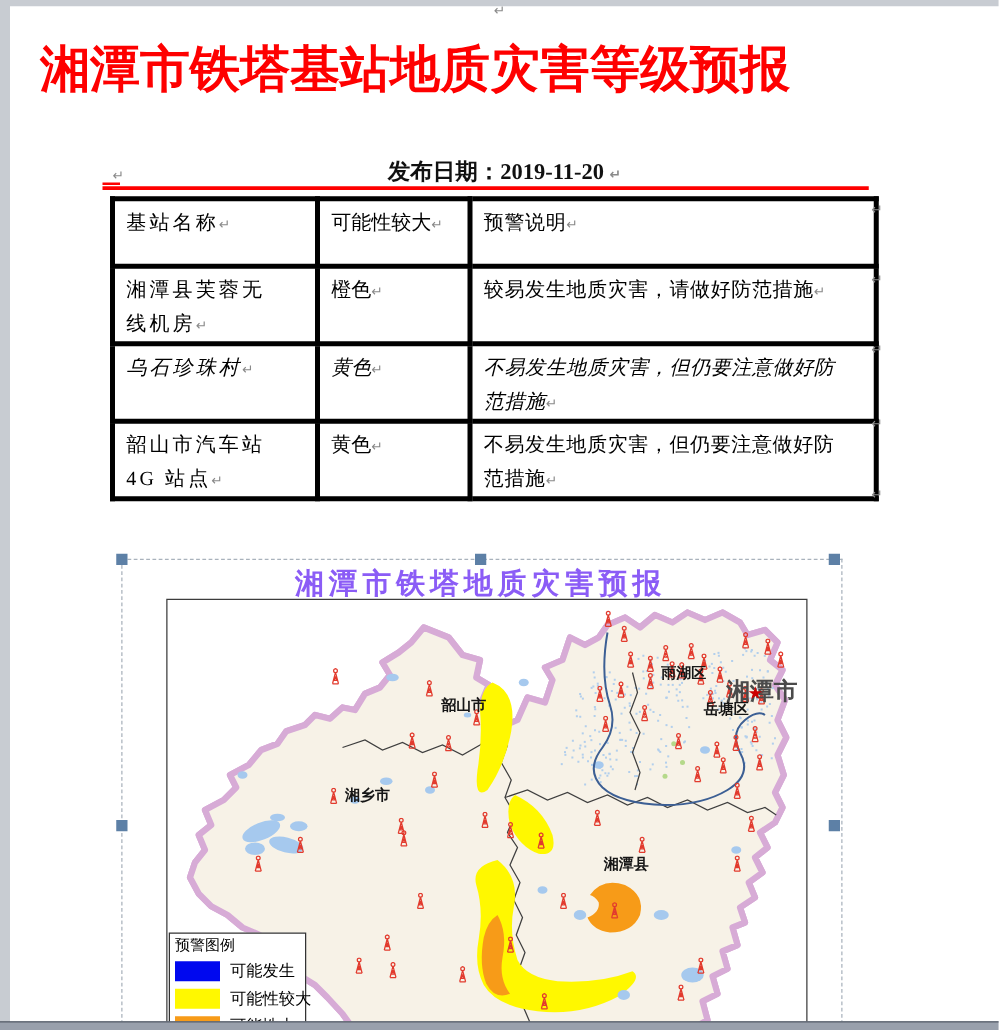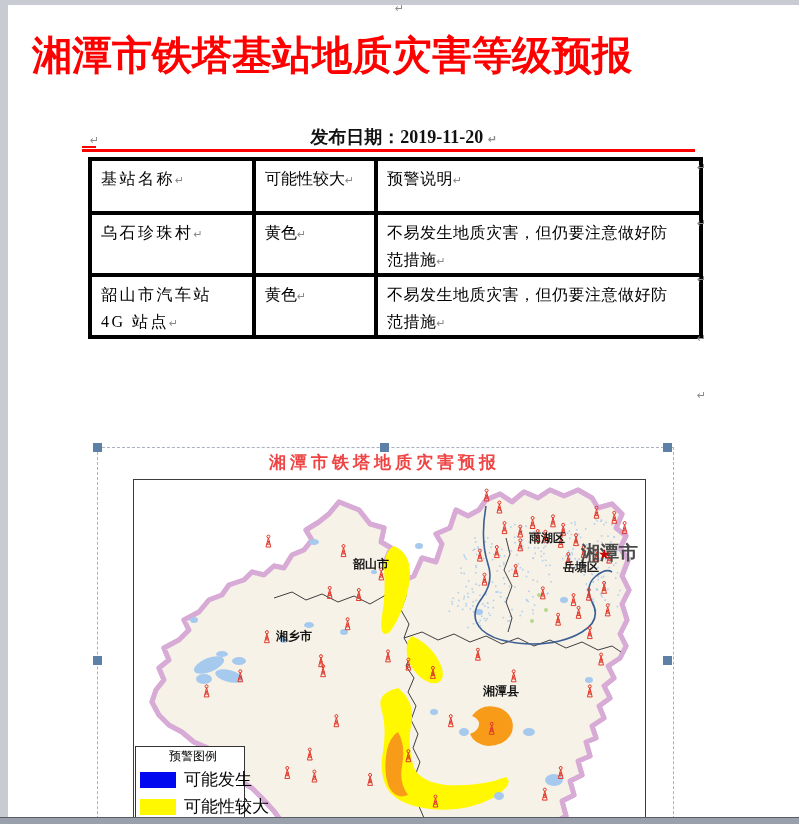--- a/index.html
+++ b/index.html
@@ -21,39 +21,39 @@
     font-size:18px;font-weight:bold;color:#111;margin-top:12px;}
   .red-dash{position:absolute;left:82px;top:146px;width:14px;height:2px;background:#fe0000;}
   .red-line{position:absolute;left:82px;top:149px;width:613px;height:3px;background:#fe0000;}
 
   table.fcast{position:absolute;left:88px;top:157px;border-collapse:collapse;table-layout:fixed;
     font-size:16px;color:#000;}
   table.fcast td{border:4px solid #000000;vertical-align:top;padding:4px 9px 0 9px;line-height:27px;}
   td.c-name{width:142px;letter-spacing:2.5px;}
   td.c-level{width:100px;}
   td.c-desc{width:303px;letter-spacing:0.5px;margin-left:40px;}
-  tr.h-head{height:54px;} tr.h-r0{height:56px;} tr.h-r1{height:43px;} tr.h-r2{height:57px;} tr.h-r3{height:55px;}
+  tr.h-head{height:54px;} tr.h-r0{height:56px;} tr.h-r1{height:43px;font-style:italic;} tr.h-r2{height:57px;} tr.h-r3{height:55px;}
 
   
   .sel-rect{position:absolute;left:97px;top:447px;width:575px;height:430px;
     border:1px dashed #a9b2bc;background:transparent;}
   .handle{position:absolute;width:9px;height:9px;background:#5d80a6;z-index:20;}
   .map-title{position:absolute;left:97px;top:451px;width:575px;text-align:center;
-    font-size:17px;font-weight:600;letter-spacing:4px;color:#ef4444;}
+    font-size:23px;font-weight:600;letter-spacing:4px;color:#8b5cf6;}
 
   .map-frame{position:absolute;left:133px;top:479px;width:511px;height:345px;
     border:1px solid #3c3c3c;background:#fff;overflow:hidden;}
   .map-frame svg{position:absolute;left:0;top:0;}
 
   .legend{position:absolute;left:135px;top:746px;width:100px;background:#fff;
     border:1px solid #333;padding:2px 4px 4px 4px;z-index:10;font-size:12px;color:#000;}
-  .legend .lg-title{line-height:15px;margin-left:29px;}
+  .legend .lg-title{line-height:15px;}
   .legend .lg-row{display:flex;align-items:center;margin-top:4px;}
   .legend .sw{width:36px;height:16px;margin-right:8px;flex:0 0 auto;}
-  .legend .lg-label{font-size:17px;white-space:nowrap;}
+  .legend .lg-label{font-size:13px;white-space:nowrap;}
 
   .svg-label{font-family:"Liberation Serif","DejaVu Serif",serif;font-weight:bold;font-size:12px;fill:#161616;}
   .svg-label-big{font-family:"Liberation Serif","DejaVu Serif",serif;font-weight:bold;font-size:19px;fill:#4a4a4a;}
 </style>
 </head>
 <body>
 
 <div class="page">
 
   <div class="margin-strip strip-top"></div>
@@ -71,20 +71,30 @@
   <span class="pil pil-abs" style="left:90px;top:135px;">↵</span>
   <div class="red-dash"></div>
   <div class="red-line"></div>
 
   <table class="fcast">
     <tbody>
         <tr class="h-head">
       <td class="c-name"><span>基站名称</span><span class="pil">↵</span></td>
       <td class="c-level"><span>可能性较大</span><span class="pil">↵</span></td>
       <td class="c-desc"><span>预警说明</span><span class="pil">↵</span></td>
+    </tr>
+    <tr class="h-r0">
+      <td class="c-name">
+        <div><span>湘潭县芙蓉无</span></div>
+        <div><span>线机房</span><span class="pil">↵</span></div>
+      </td>
+      <td class="c-level"><span>橙色</span><span class="pil">↵</span></td>
+      <td class="c-desc">
+        <div><span>较易发生地质灾害，请做好防范措施</span><span class="pil">↵</span></div>
+      </td>
     </tr>
     <tr class="h-r1">
       <td class="c-name">
         <div><span>乌石珍珠村</span><span class="pil">↵</span></div>
       </td>
       <td class="c-level"><span>黄色</span><span class="pil">↵</span></td>
       <td class="c-desc">
         <div><span>不易发生地质灾害，但仍要注意做好防</span></div>
         <div><span>范措施</span><span class="pil">↵</span></div>
       </td>

